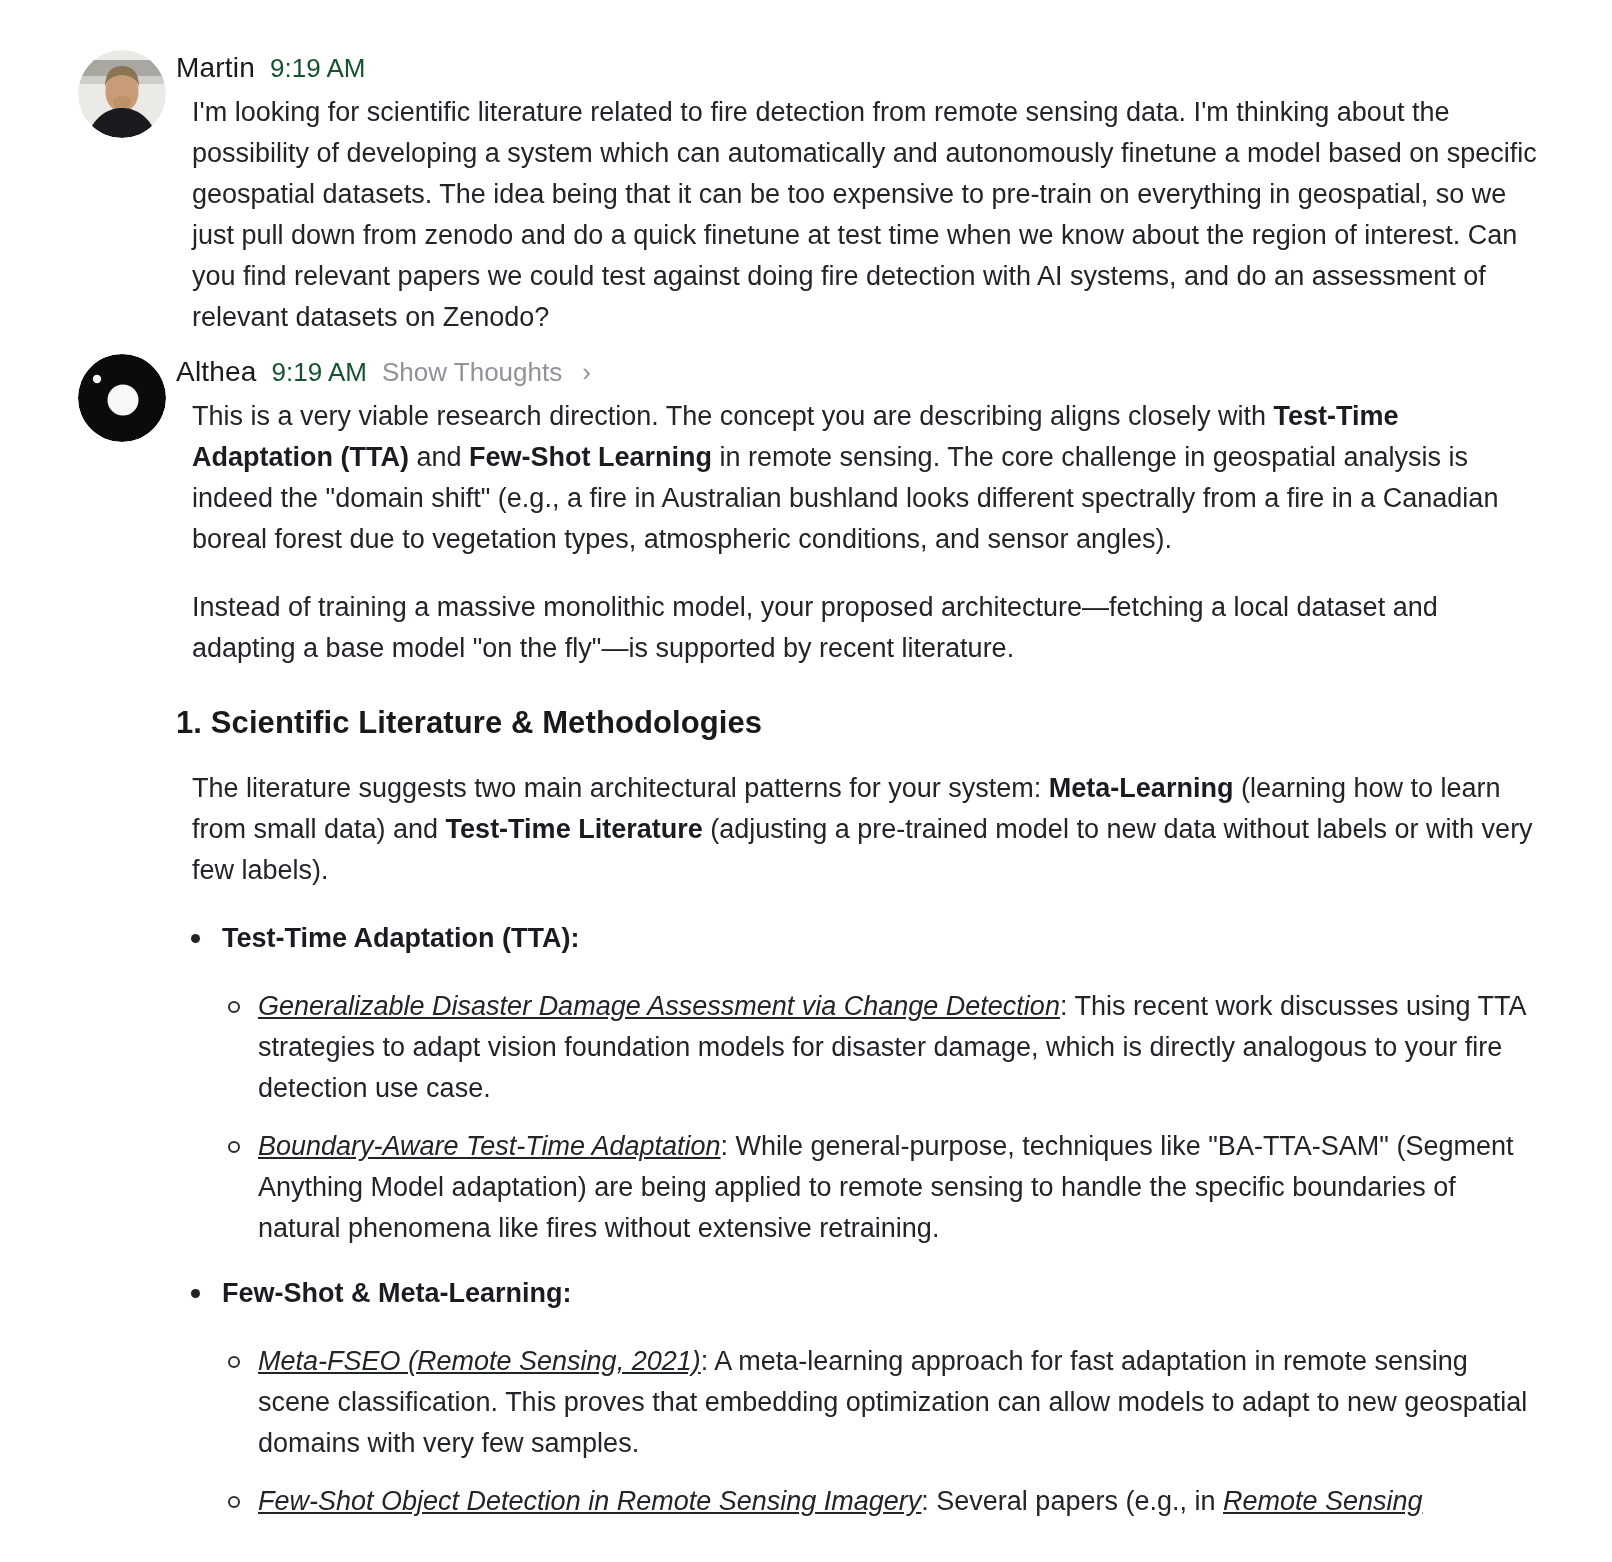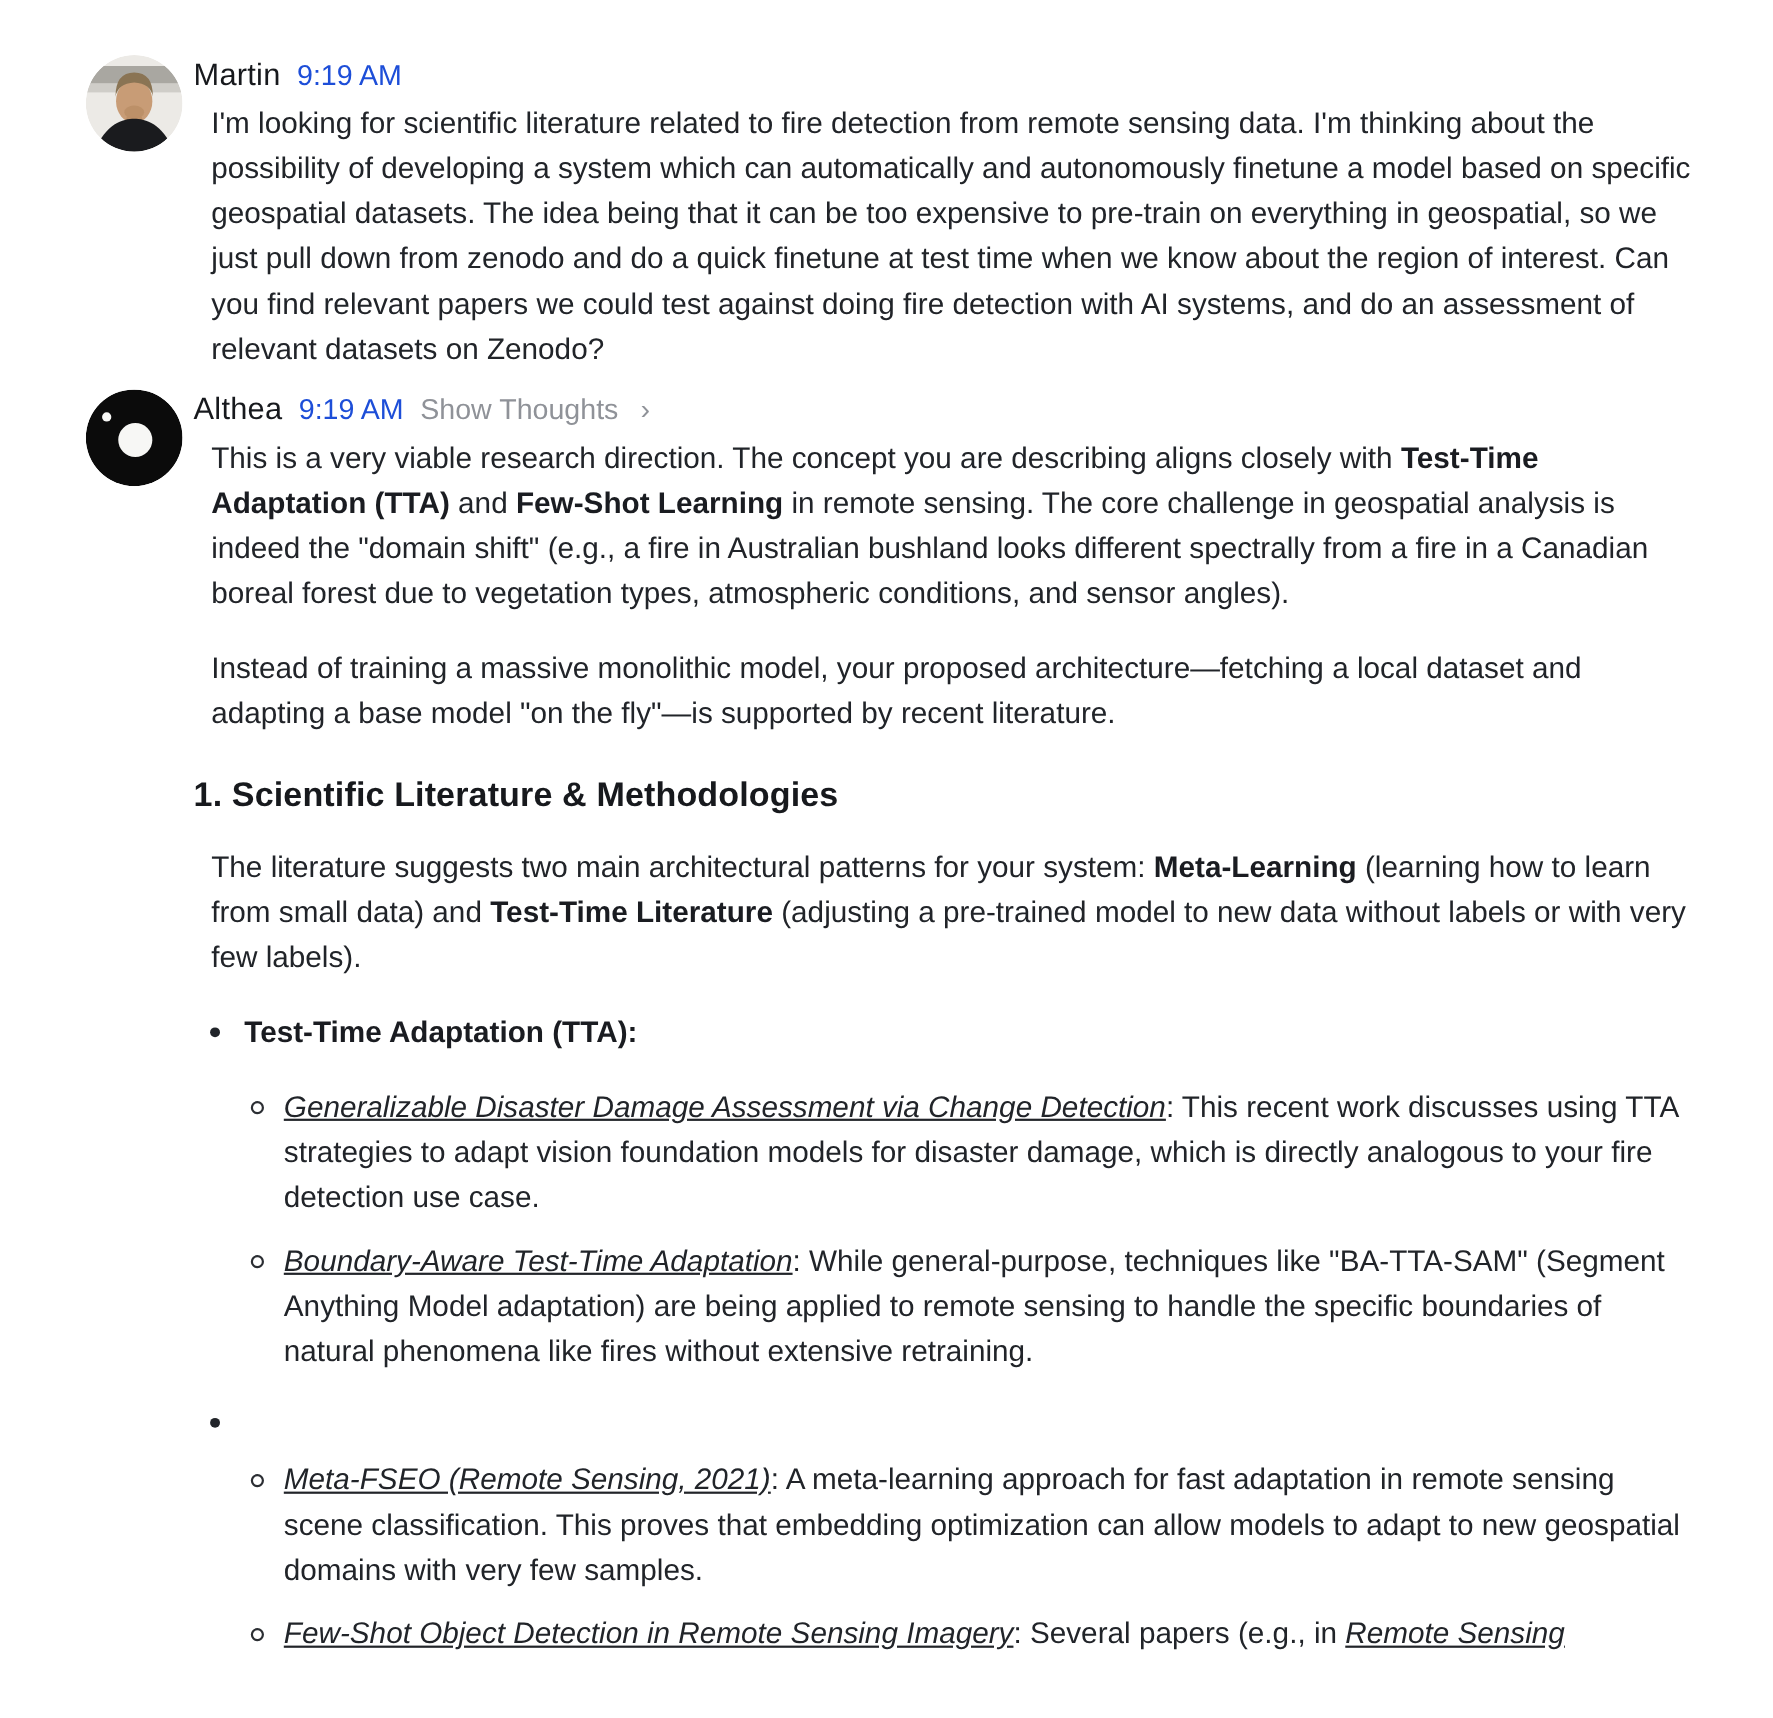--- a/index.html
+++ b/index.html
@@ -19,21 +19,21 @@
   .avatar {
     width: 88px; height: 88px; flex: 0 0 88px;
     border-radius: 50%; overflow: hidden; margin-right: 10px;
   }
   .avatar svg { display: block; width: 88px; height: 88px; }
 
   .content { flex: 1; min-width: 0; padding-top: 2px; }
 
   .msg-header { display: flex; align-items: baseline; gap: 15px; height: 34px; margin-bottom: 6px; }
   .name { font-size: 28px; font-weight: 400; color: #17191d; letter-spacing: 0.2px; }
-  .time { font-size: 26px; color: #1d4ed8; }
+  .time { font-size: 26px; color: #14532d; }
   .thoughts { font-size: 26px; color: #8f9298; cursor: pointer; display: inline-flex; gap: 20px; align-items: baseline; }
 
   .body-text, .li-text { font-size: 27px; line-height: 41px; color: #212429; }
   p.body-text { margin: 0 0 27px 16px; }
   p.body-text:last-child { margin-bottom: 0; }
 
   b, .bold { font-weight: 700; color: #1a1c21; }
   i, .italic { font-style: italic; text-decoration: underline; }
 
   h3.section-heading {
@@ -128,20 +128,21 @@
             <div class="li-text"><i>Generalizable Disaster Damage Assessment via Change Detection</i><span>: This recent work discusses using TTA strategies to adapt vision foundation models for disaster damage, which is directly analogous to your fire detection use case.</span></div>
           </div>
           <div class="l2-item">
             <span class="bullet-circle"></span>
             <div class="li-text"><i>Boundary-Aware Test-Time Adaptation</i><span>: While general-purpose, techniques like "BA-TTA-SAM" (Segment Anything Model adaptation) are being applied to remote sensing to handle the specific boundaries of natural phenomena like fires without extensive retraining.</span></div>
           </div>
         </div>
 
         <div class="l1-item">
           <span class="bullet-dot"></span>
+          <div class="li-text"><b>Few-Shot &amp; Meta-Learning:</b></div>
         </div>
         <div class="sublist">
           <div class="l2-item">
             <span class="bullet-circle"></span>
             <div class="li-text"><i>Meta-FSEO (Remote Sensing, 2021)</i><span>: A meta-learning approach for fast adaptation in remote sensing scene classification. This proves that embedding optimization can allow models to adapt to new geospatial domains with very few samples.</span></div>
           </div>
           <div class="l2-item">
             <span class="bullet-circle"></span>
             <div class="li-text"><i>Few-Shot Object Detection in Remote Sensing Imagery</i><span>: Several papers (e.g., in </span><i>Remote Sensing</i></div>
           </div>

